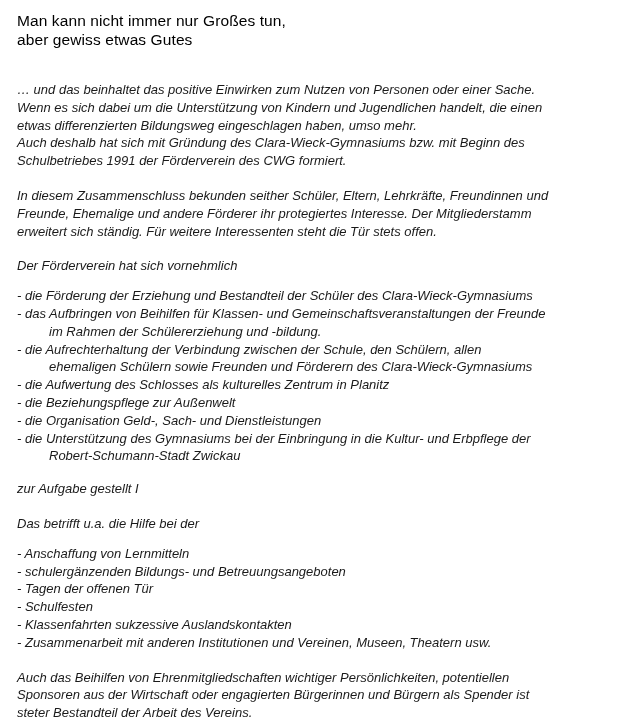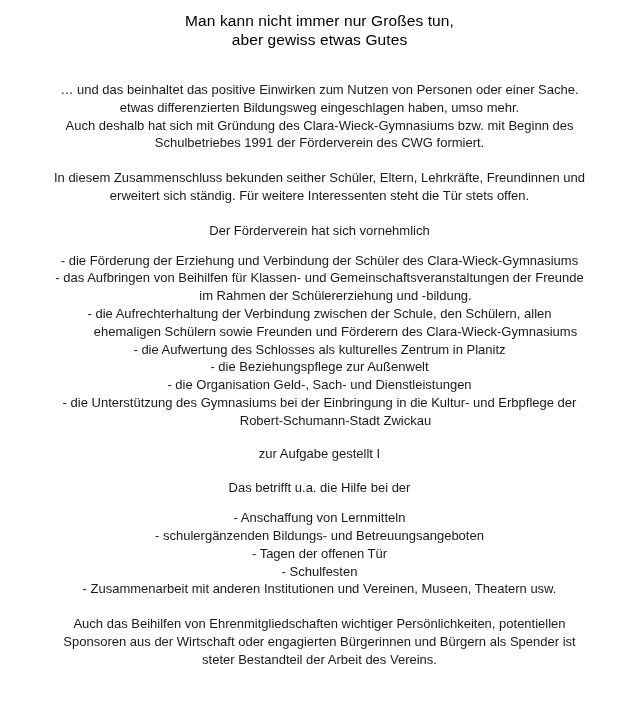--- a/index.html
+++ b/index.html
@@ -13,21 +13,20 @@
     height: 723px;
     overflow: hidden;
     font-family: "Liberation Sans", sans-serif;
     color: #1a1a1a;
     -webkit-font-smoothing: antialiased;
   }
   .page {
     padding: 11px 16px 0 17px;
     box-sizing: border-box;
     width: 638px;
-    text-align: center;
   }
 
   
   .doc-title {
     font-size: 15.5px;
     line-height: 19px;
     font-weight: 400;
     color: #000000;
     margin: 0;
     letter-spacing: 0.1px;
@@ -36,20 +35,21 @@
     display: block;
     white-space: pre;
   }
 
   
   .block {
     font-size: 13px;
     line-height: 17.8px;
     color: #1a1a1a;
     margin: 0;
+    font-style: italic;
   }
   .block .ln {
     display: block;
     white-space: pre;
   }
 
   
   .gap-xl { height: 32px; }
   .gap-lg { height: 17px; }
   .gap-md { height: 15px; }
@@ -66,42 +66,44 @@
 
   <h1 class="doc-title">
     <span class="tl">Man kann nicht immer nur Großes tun,</span>
     <span class="tl">aber gewiss etwas Gutes</span>
   </h1>
 
   <div class="gap-xl"></div>
 
   <div class="block">
     <span class="ln">… und das beinhaltet das positive Einwirken zum Nutzen von Personen oder einer Sache.</span>
+    <span class="ln">Wenn es sich dabei um die Unterstützung von Kindern und Jugendlichen handelt, die einen</span>
     <span class="ln">etwas differenzierten Bildungsweg eingeschlagen haben, umso mehr.</span>
     <span class="ln">Auch deshalb hat sich mit Gründung des Clara-Wieck-Gymnasiums bzw. mit Beginn des</span>
     <span class="ln">Schulbetriebes 1991 der Förderverein des CWG formiert.</span>
   </div>
 
   <div class="gap-lg"></div>
 
   <div class="block">
     <span class="ln">In diesem Zusammenschluss bekunden seither Schüler, Eltern, Lehrkräfte, Freundinnen und</span>
+    <span class="ln">Freunde, Ehemalige und andere Förderer ihr protegiertes Interesse. Der Mitgliederstamm</span>
     <span class="ln">erweitert sich ständig. Für weitere Interessenten steht die Tür stets offen.</span>
   </div>
 
   <div class="gap-lg"></div>
 
   <div class="block">
     <span class="ln">Der Förderverein hat sich vornehmlich</span>
   </div>
 
   <div class="gap-sm"></div>
 
   <div class="block list">
-    <span class="ln">- die Förderung der Erziehung und Verbindung der Schüler des Clara-Wieck-Gymnasiums</span>
+    <span class="ln">- die Förderung der Erziehung und Bestandteil der Schüler des Clara-Wieck-Gymnasiums</span>
 
     <span class="ln">- das Aufbringen von Beihilfen für Klassen- und Gemeinschaftsveranstaltungen der Freunde</span>
     <span class="ln cont">im Rahmen der Schülererziehung und -bildung.</span>
 
     <span class="ln">- die Aufrechterhaltung der Verbindung zwischen der Schule, den Schülern, allen</span>
     <span class="ln cont">ehemaligen Schülern sowie Freunden und Förderern des Clara-Wieck-Gymnasiums</span>
 
     <span class="ln">- die Aufwertung des Schlosses als kulturelles Zentrum in Planitz</span>
     <span class="ln">- die Beziehungspflege zur Außenwelt</span>
     <span class="ln">- die Organisation Geld-, Sach- und Dienstleistungen</span>
@@ -122,20 +124,21 @@
     <span class="ln">Das betrifft u.a. die Hilfe bei der</span>
   </div>
 
   <div class="gap-sm"></div>
 
   <div class="block list">
     <span class="ln">- Anschaffung von Lernmitteln</span>
     <span class="ln">- schulergänzenden Bildungs- und Betreuungsangeboten</span>
     <span class="ln">- Tagen der offenen Tür</span>
     <span class="ln">- Schulfesten</span>
+    <span class="ln">- Klassenfahrten sukzessive Auslandskontakten</span>
     <span class="ln">- Zusammenarbeit mit anderen Institutionen und Vereinen, Museen, Theatern usw.</span>
   </div>
 
   <div class="gap-lg"></div>
 
   <div class="block">
     <span class="ln">Auch das Beihilfen von Ehrenmitgliedschaften wichtiger Persönlichkeiten, potentiellen</span>
     <span class="ln">Sponsoren aus der Wirtschaft oder engagierten Bürgerinnen und Bürgern als Spender ist</span>
     <span class="ln">steter Bestandteil der Arbeit des Vereins.</span>
   </div>

